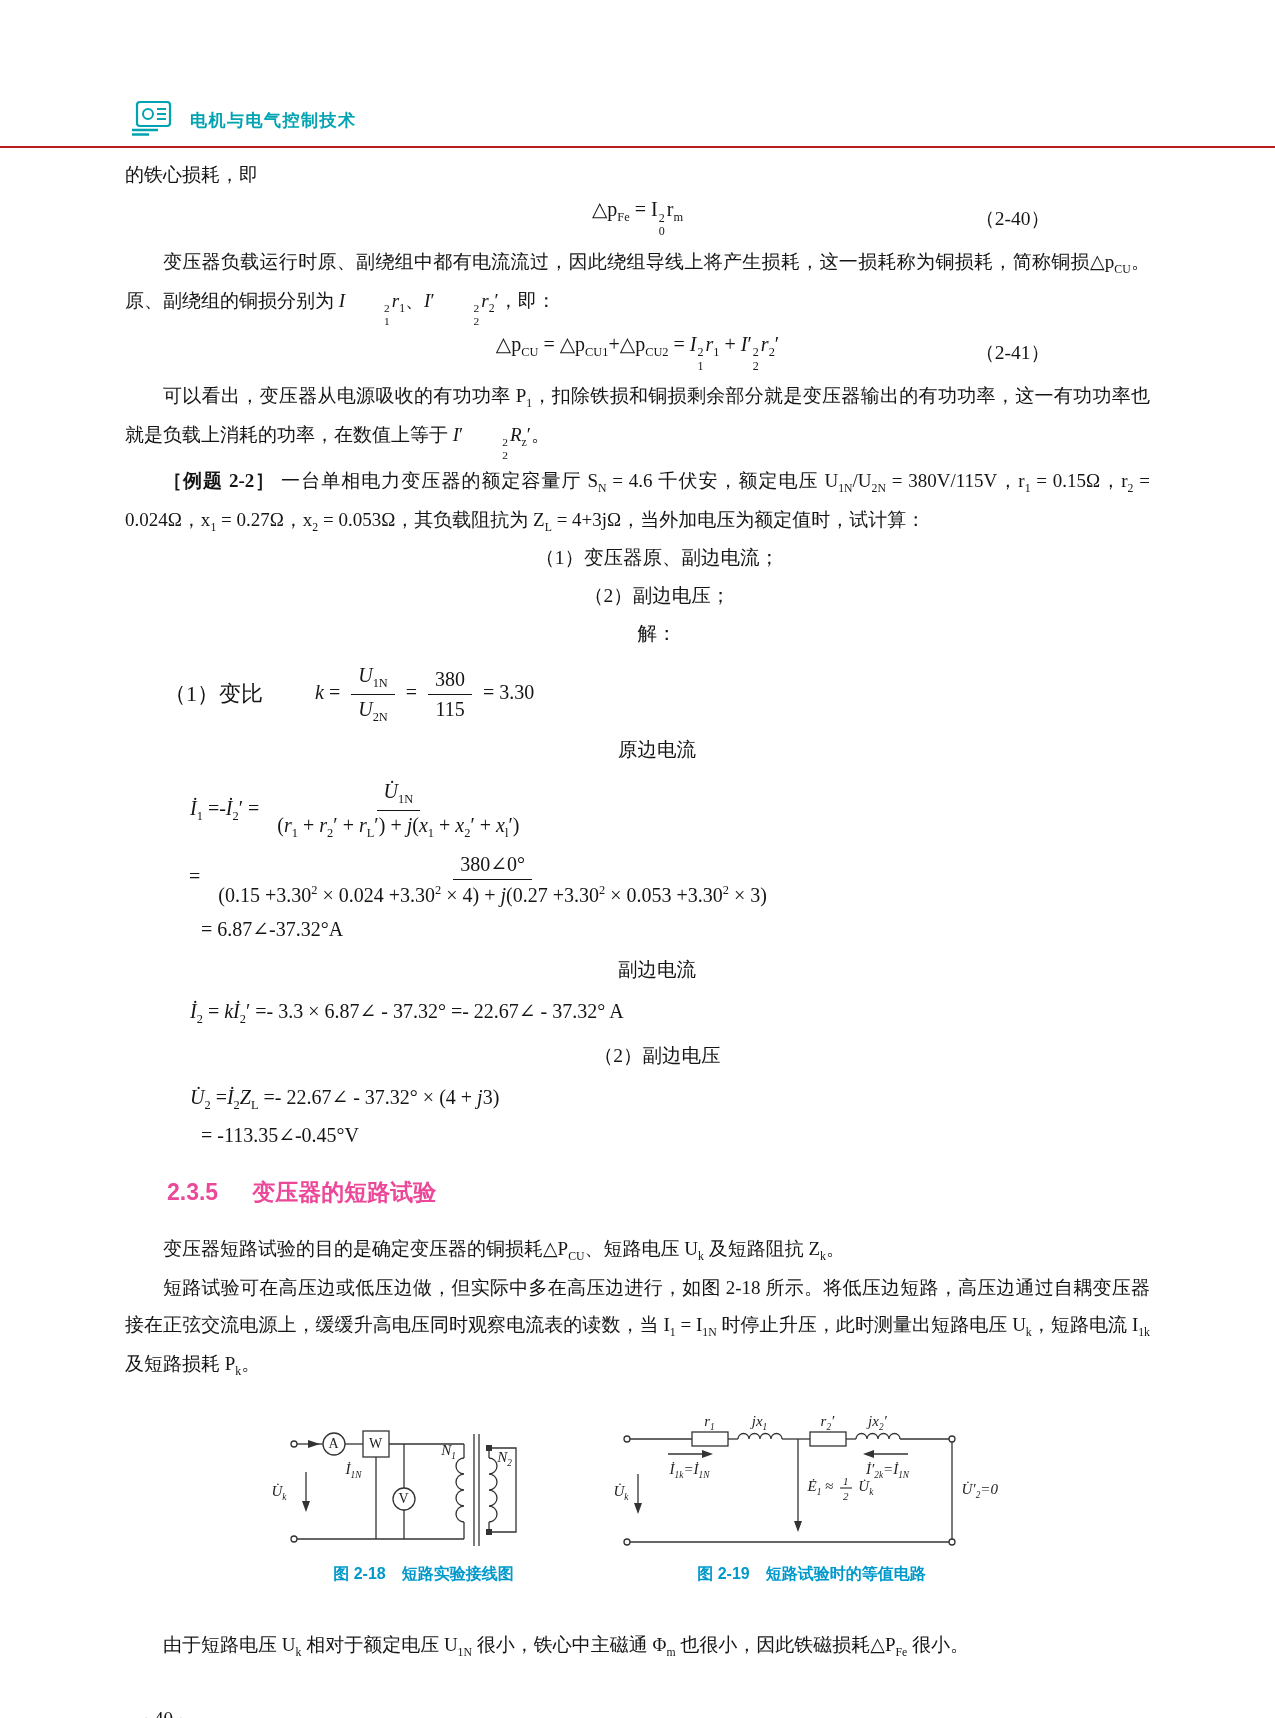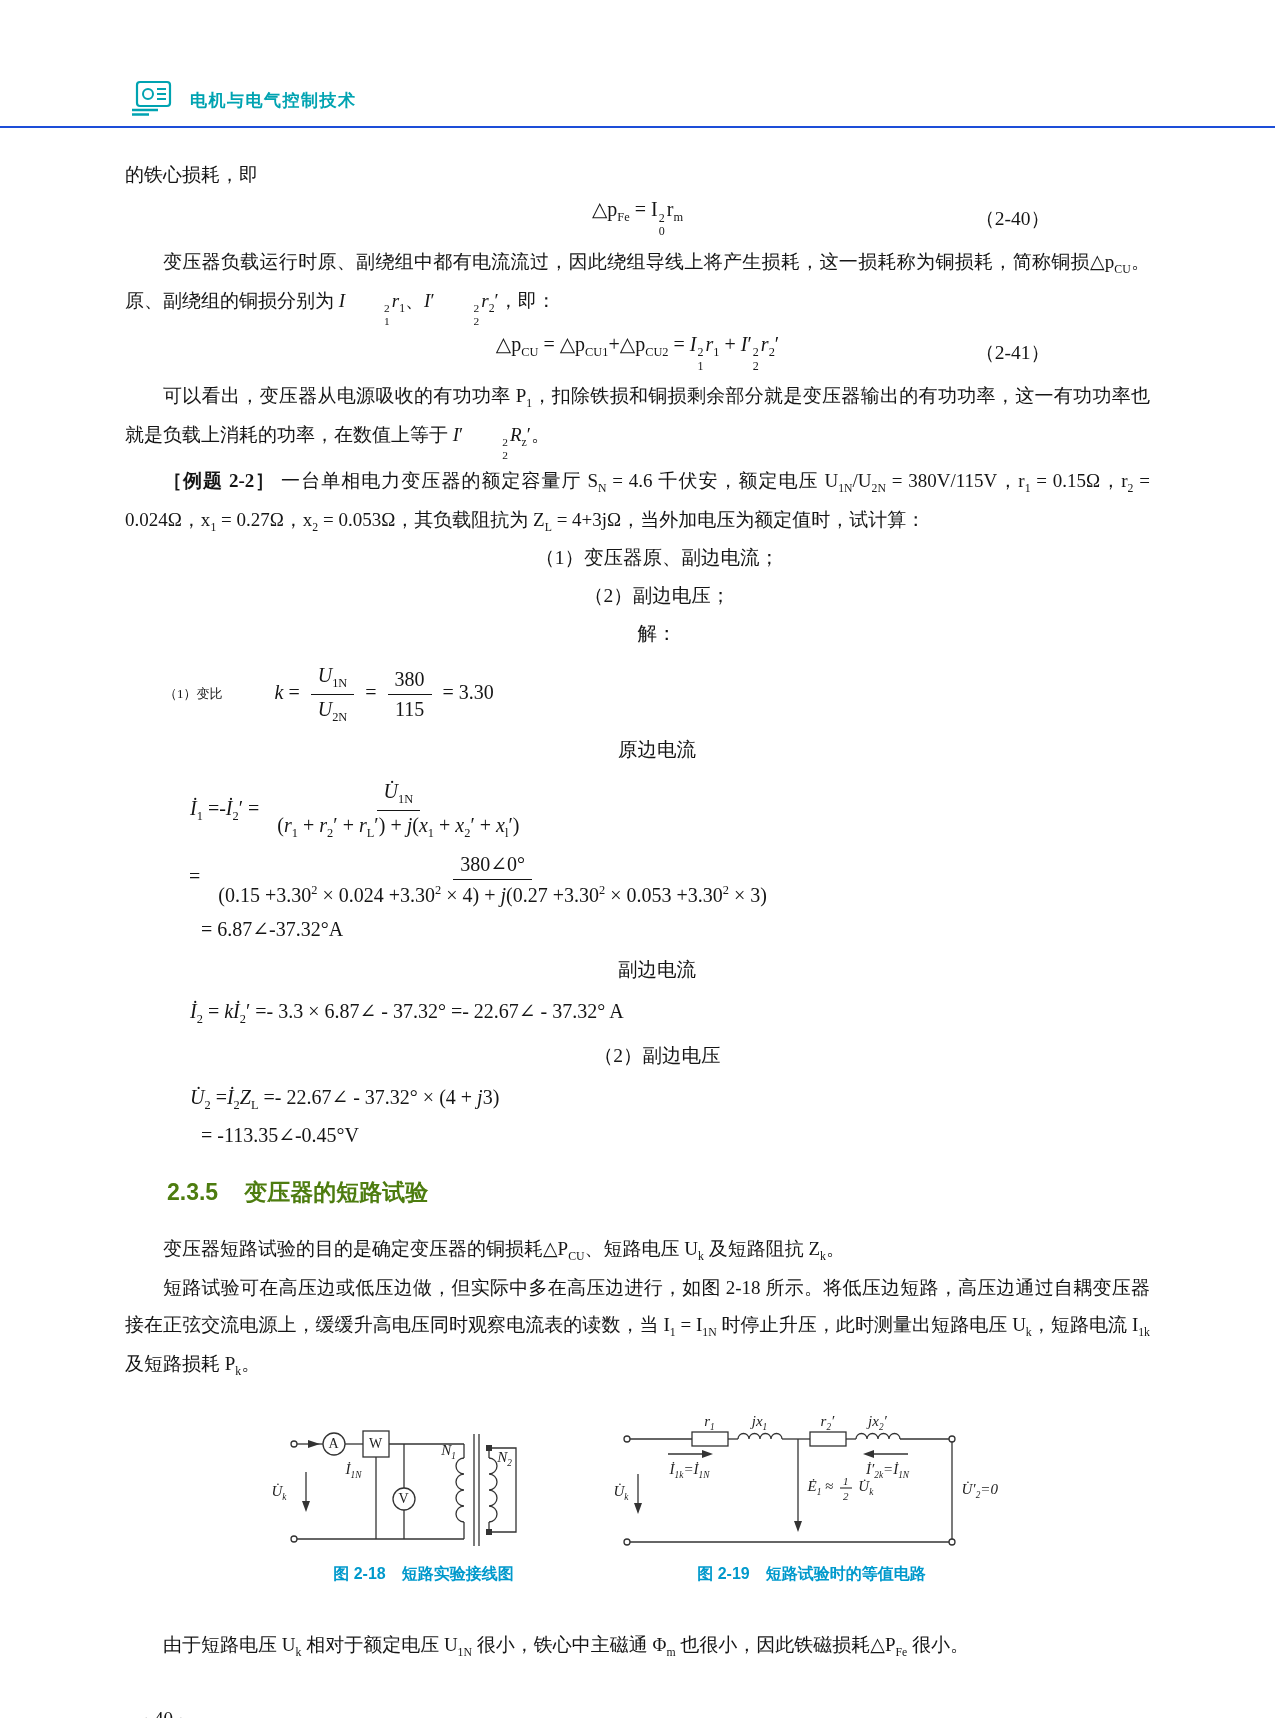--- a/index.html
+++ b/index.html
@@ -1,63 +1,63 @@
 <!DOCTYPE html>
 <html><head>
 <meta charset="utf-8">
 <style>
   *{margin:0;padding:0;box-sizing:border-box;}
   html,body{background:#ffffff;}
   .page{position:relative;width:1275px;height:1718px;background:#fff;color:#151515;
         font-family:"Liberation Serif","DejaVu Serif",serif;overflow:hidden;}
 
   
-  .hdr{position:absolute;top:0;left:0;right:0;height:128px;
-       border-bottom:2px solid #1d4ed8;
+  .hdr{position:absolute;top:0;left:0;right:0;height:148px;
+       border-bottom:2px solid #b91c1c;
        display:flex;align-items:flex-end;padding:0 0 8px 130px;gap:14px;}
   .logo{display:inline-block;line-height:0;}
   .hdr-title{font-family:"Liberation Sans","DejaVu Sans",sans-serif;font-weight:bold;
              font-size:17px;color:#00a3b1;letter-spacing:1.5px;padding-bottom:6px;}
 
   
   .content{position:absolute;top:130px;left:125px;width:1025px;}
   .para{font-size:19px;line-height:1.95;text-align:justify;text-indent:2em;}
   .para.ni{text-indent:0;}
   .para.mt{margin-top:26px;}
   .line{font-size:19.5px;line-height:1.95;text-indent:2em;text-align:center;}
 
   
   .eq{position:relative;display:flex;justify-content:center;align-items:center;
       min-height:46px;margin:2px 0;}
   .formula{font-size:20px;}
   .eqnum{position:absolute;right:100px;font-size:19.5px;}
 
   .mathrow{display:flex;align-items:center;gap:52px;margin:10px 0 6px 39px;}
-  .rlabel{font-size:13px;}
+  .rlabel{font-size:22px;}
   .fline{margin:10px 0 10px 65px;font-size:20px;}
   .fline.ind2{margin-left:64px;}
   .fline.ind3{margin-left:76px;}
 
   
   .frac{display:inline-flex;flex-direction:column;align-items:center;
         vertical-align:middle;margin:0 6px;}
   .frac .ft{display:block;border-bottom:1.3px solid #151515;padding:1px 7px 3px;}
   .frac .fb{display:block;padding:3px 7px 0;}
   .frac.fsm{margin:0 3px;font-size:11px;vertical-align:middle;}
   .frac.fsm .ft{padding:0 3px 1px;border-bottom-width:1px;}
   .frac.fsm .fb{padding:1px 3px 0;}
 
   
   .ss{display:inline-flex;flex-direction:column;align-items:flex-start;
       font-size:0.6em;line-height:1.12;vertical-align:-0.45em;margin:0 2px 0 1px;font-style:normal;}
 
   
-  .sec{display:flex;gap:26px;align-items:baseline;margin:30px 0 22px 42px;
+  .sec{display:flex;gap:34px;align-items:baseline;margin:30px 0 22px 42px;
        font-family:"Liberation Sans","DejaVu Sans",sans-serif;font-weight:bold;
-       font-size:23px;color:#4d7c0f;}
+       font-size:23px;color:#ec4899;}
 
   
   .figrow{display:flex;justify-content:center;align-items:flex-end;gap:28px;margin-top:30px;}
   .fig{display:flex;flex-direction:column;align-items:center;}
   .figcanvas{position:relative;}
   .figcanvas svg{display:block;}
   .flabel{position:absolute;transform:translate(-50%,-50%);font-size:15px;
           font-style:italic;white-space:nowrap;color:#222;}
   .flabel.meter{font-style:normal;font-size:14px;}
   .flabel.al{transform:translate(0,-50%);}

